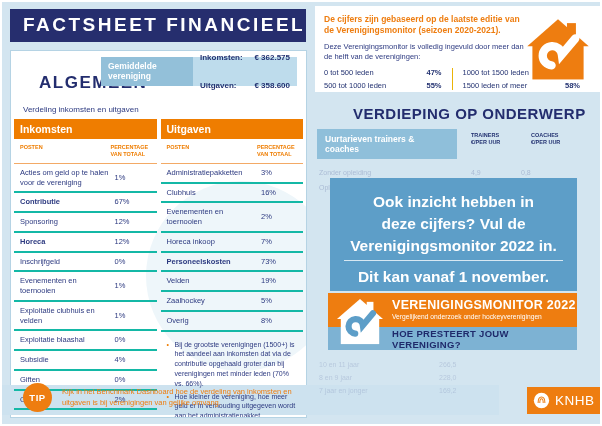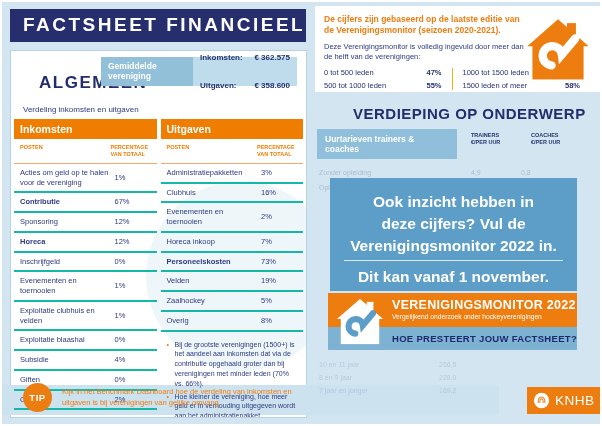--- a/index.html
+++ b/index.html
@@ -324,21 +324,21 @@
       <rect x="64" y="8" width="14" height="24" fill="#ffffff"></rect>
       <polygon points="50,2 98,44 2,44" fill="#ffffff"></polygon>
       <rect x="10" y="40" width="80" height="56" fill="#ffffff"></rect>
       <path d="M40,74 A15,15 0 1 1 56,57 L77,32" stroke="#5d9ec8" stroke-width="13" fill="none" stroke-linecap="round"></path>
     </svg>
     <div class="banner-orange">
       <div class="banner-title">VERENIGINGSMONITOR 2022</div>
       <div class="banner-sub">Vergelijkend onderzoek onder hockeyverenigingen</div>
     </div>
     <div class="banner-strip">
-      <div class="strip-text">HOE PRESTEERT JOUW FACTSHEET?</div>
+      <div class="strip-text">HOE PRESTEERT JOUW VERENIGING?</div>
     </div>
   </div>
 
   <div class="faded-bottom">
     <div class="fb-row">
         <span class="fl">10 en 11 jaar</span>
         <span>266,5</span>
       </div>
     <div class="fb-row">
         <span class="fl">8 en 9 jaar</span>

